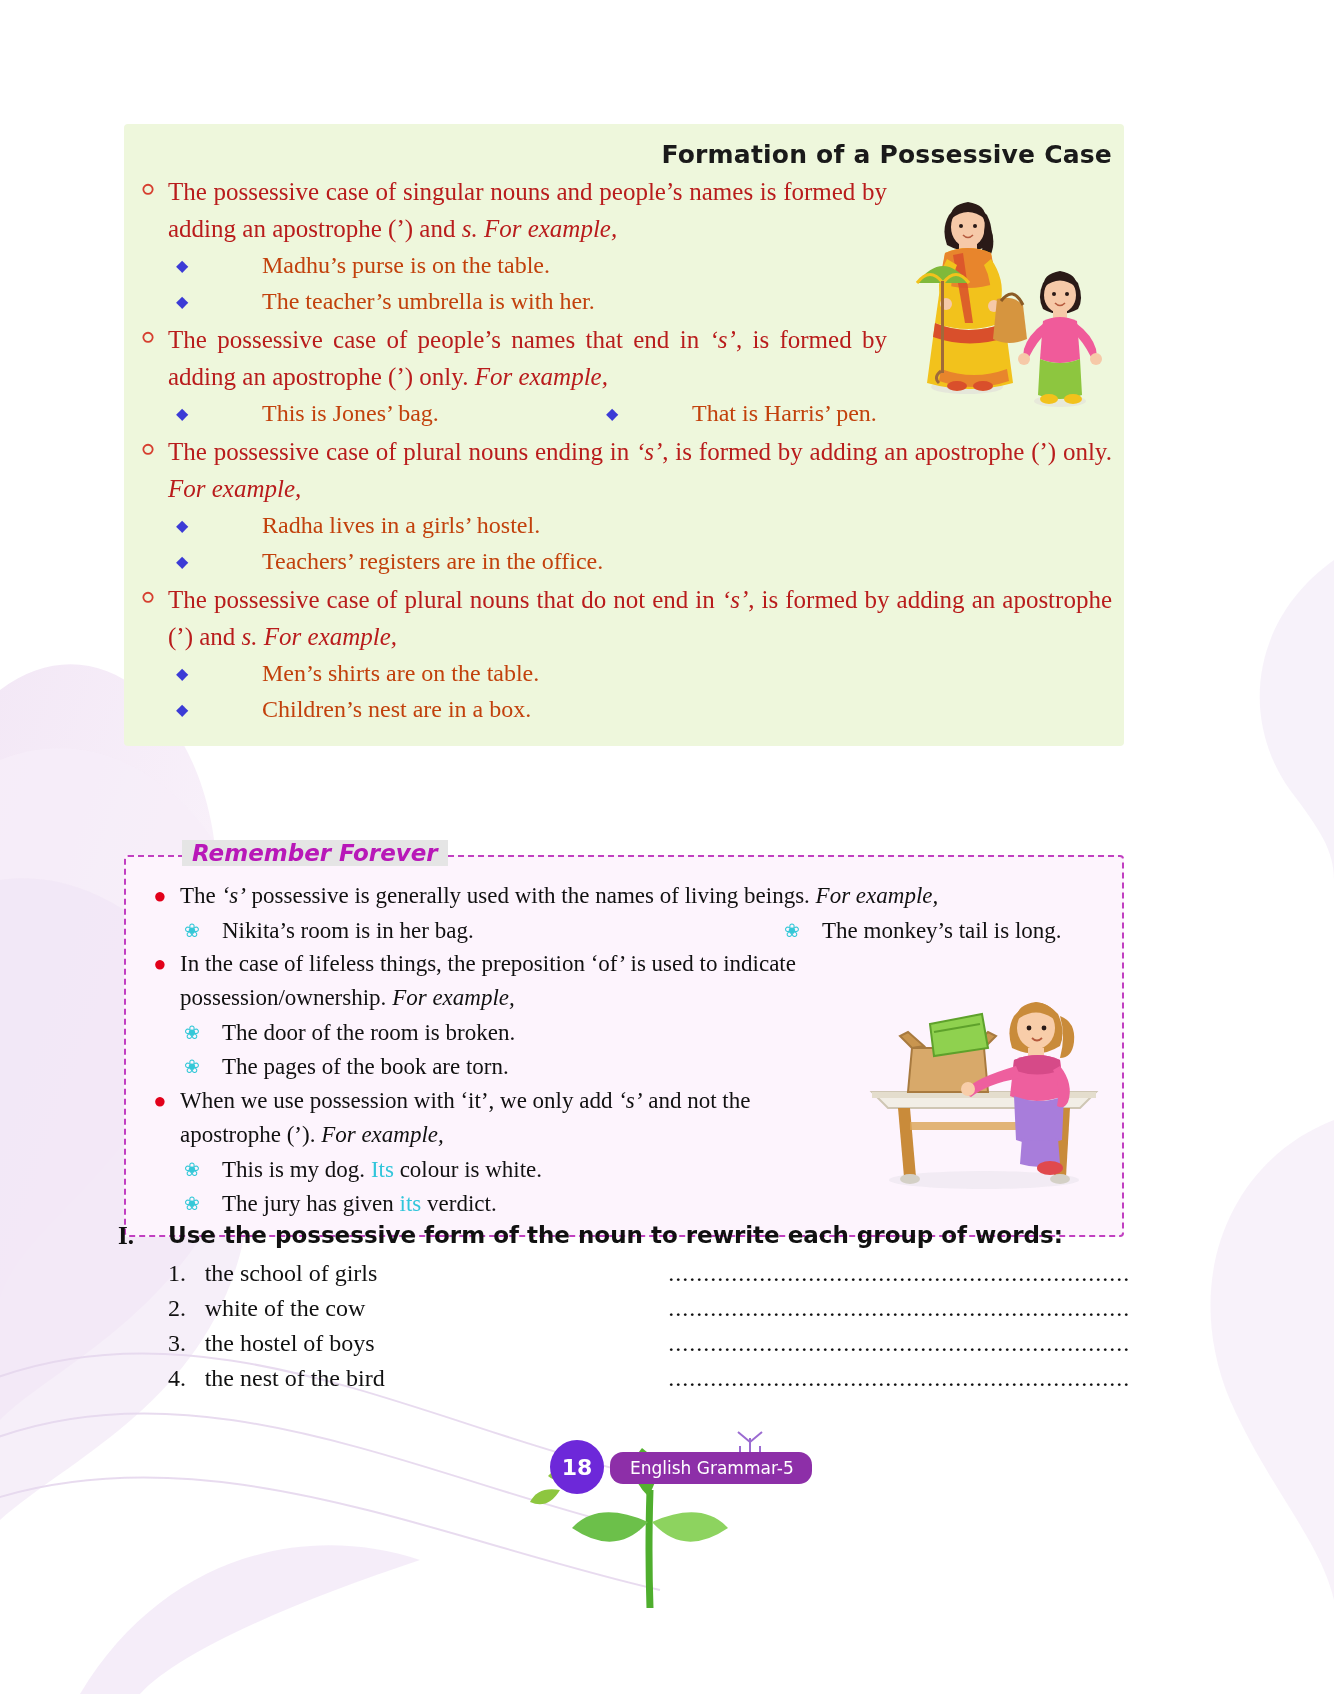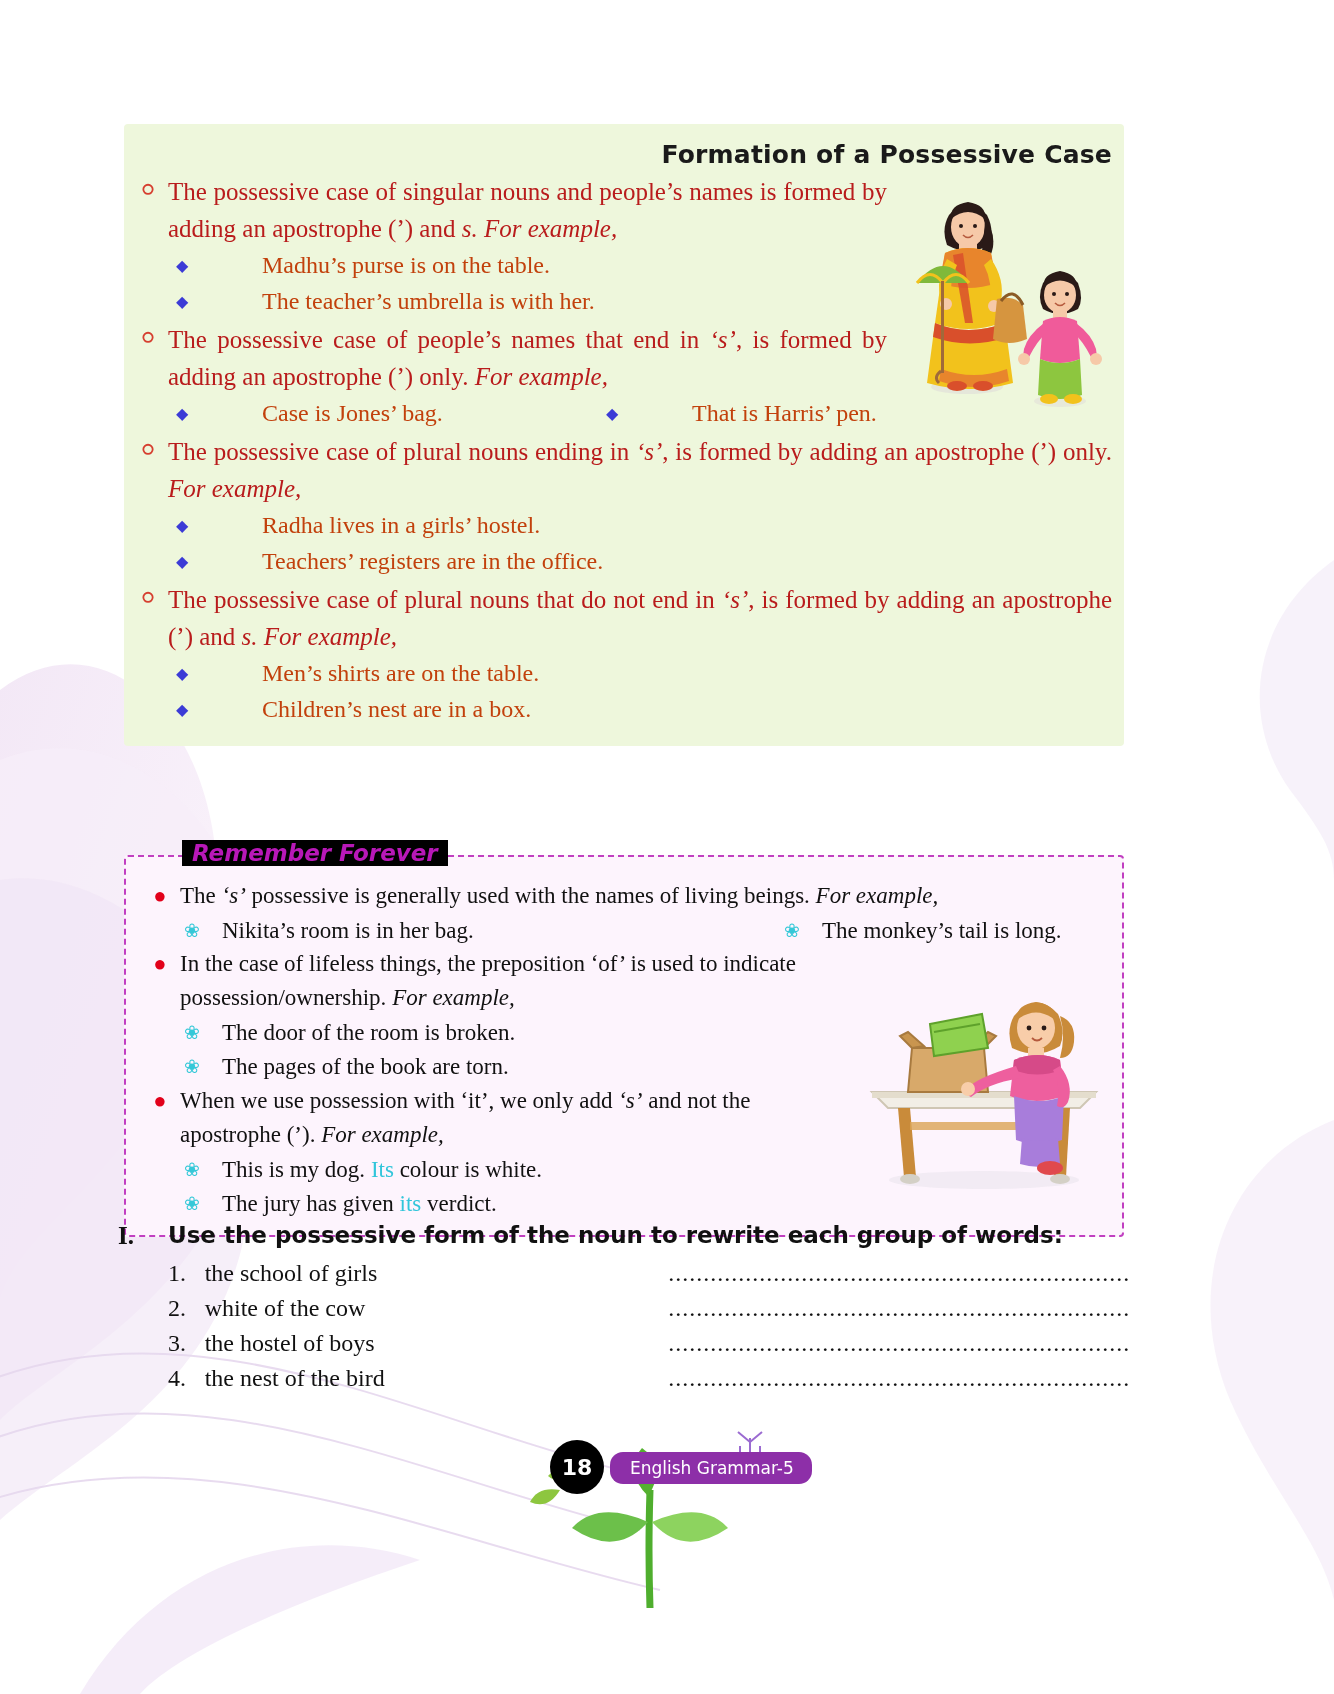--- a/index.html
+++ b/index.html
@@ -121,21 +121,21 @@
     box-sizing: border-box;
     border: 2px dashed #c13fc1;
     border-radius: 4px;
     background: #fdf4fd;
     padding: 22px 14px 14px 14px;
   }
   .remember-title {
     position: absolute;
     top: -17px;
     left: 56px;
-    background: #000000;
+    background: #e5e5e5;
     padding: 0 10px;
     font-family: "DejaVu Sans", sans-serif;
     font-weight: bold;
     font-style: italic;
     font-size: 23px;
     color: #b818b8;
   }
   .r-row {
     display: flex;
     align-items: flex-start;
@@ -239,21 +239,21 @@
     width: 1334px;
     height: 180px;
   }
   .page-circle {
     position: absolute;
     left: 550px;
     top: 10px;
     width: 54px;
     height: 54px;
     border-radius: 50%;
-    background: #000000;
+    background: #6d28d9;
     color: #fff;
     font-family: "DejaVu Sans", sans-serif;
     font-weight: bold;
     font-size: 22px;
     display: flex;
     align-items: center;
     justify-content: center;
   }
   .footer-tag {
     position: absolute;
@@ -364,21 +364,21 @@
       <div class="sub-text">The teacher’s umbrella is with her.</div>
     </div>
 
     <div class="bullet-row">
       <div class="bullet-ring">⚪</div>
       <div class="bullet-text">The possessive case of people’s names that end in <em class="it">‘s’</em>, is formed by adding an apostrophe (’) only. <em class="it">For example,</em></div>
     </div>
     <div class="sub-pair">
       <div class="col col1">
         <div class="sub-dia">◆</div>
-        <div class="sub-text">Case is Jones’ bag.</div>
+        <div class="sub-text">This is Jones’ bag.</div>
       </div>
       <div class="col">
         <div class="sub-dia">◆</div>
         <div class="sub-text">That is Harris’ pen.</div>
       </div>
     </div>
 
     <div class="bullet-row">
       <div class="bullet-ring">⚪</div>
       <div class="bullet-text">The possessive case of plural nouns ending in <em class="it">‘s’</em>, is formed by adding an apostrophe (’) only. <em class="it">For example,</em></div>

